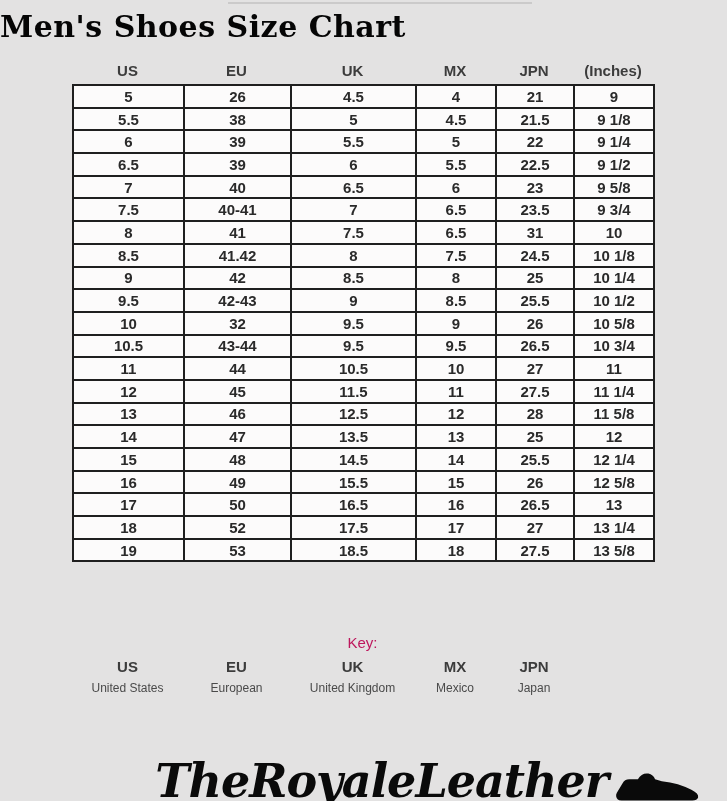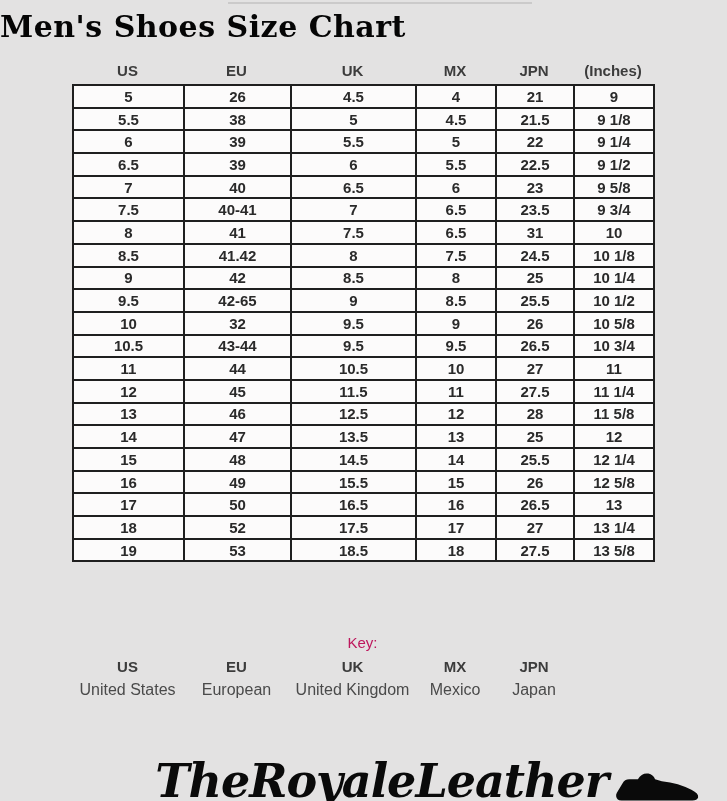--- a/index.html
+++ b/index.html
@@ -69,21 +69,21 @@
   .key-abbrs{top:658px;}
   .key-names{top:681px;}
   .key-abbrs .abbr{
     text-align:center;
     font-weight:bold;
     font-size:15px;
     color:#3c3c3c;
   }
   .key-names .name{
     text-align:center;
-    font-size:16px;
+    font-size:12px;
     color:#4a4a4a;
     white-space:nowrap;
   }
   .brand{
     position:absolute;top:744px;left:0;width:700px;height:60px;
     display:flex;
     justify-content:flex-end;
     align-items:flex-end;
     gap:6px;
   }
@@ -193,21 +193,21 @@
         <tr>
           <td>9</td>
           <td>42</td>
           <td>8.5</td>
           <td>8</td>
           <td>25</td>
           <td>10 1/4</td>
         </tr>
         <tr>
           <td>9.5</td>
-          <td>42-65</td>
+          <td>42-43</td>
           <td>9</td>
           <td>8.5</td>
           <td>25.5</td>
           <td>10 1/2</td>
         </tr>
         <tr>
           <td>10</td>
           <td>32</td>
           <td>9.5</td>
           <td>9</td>

